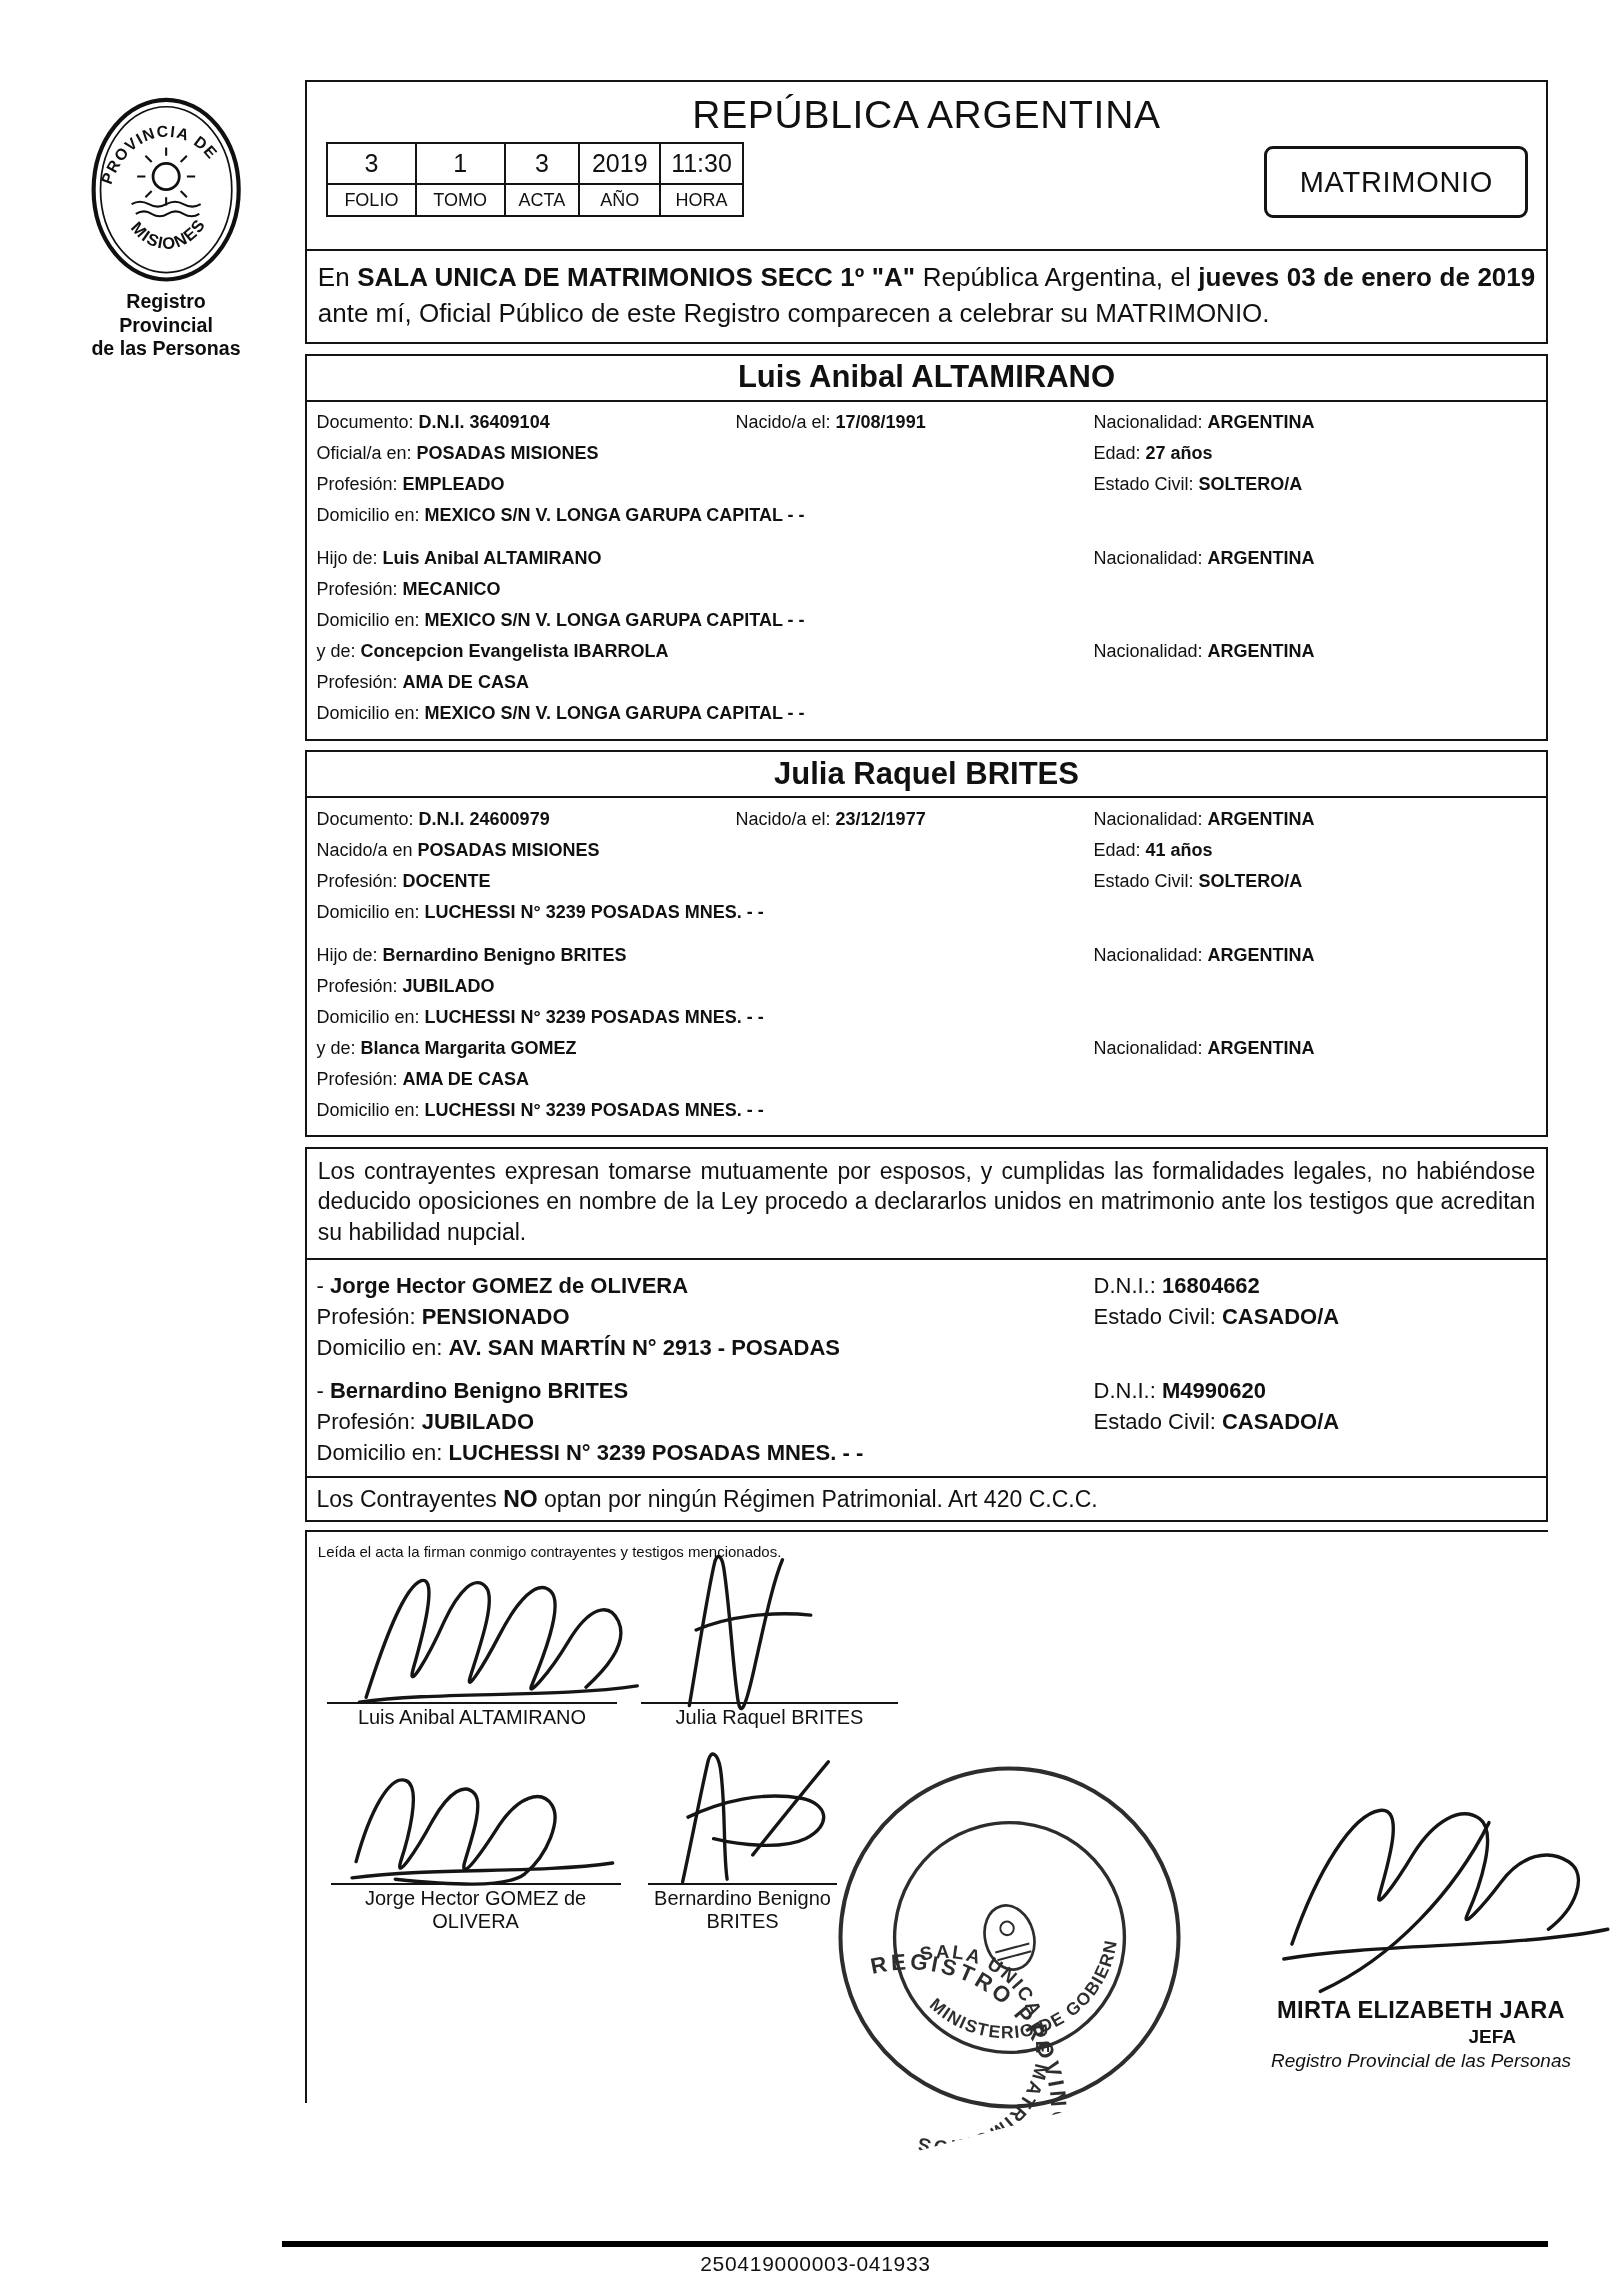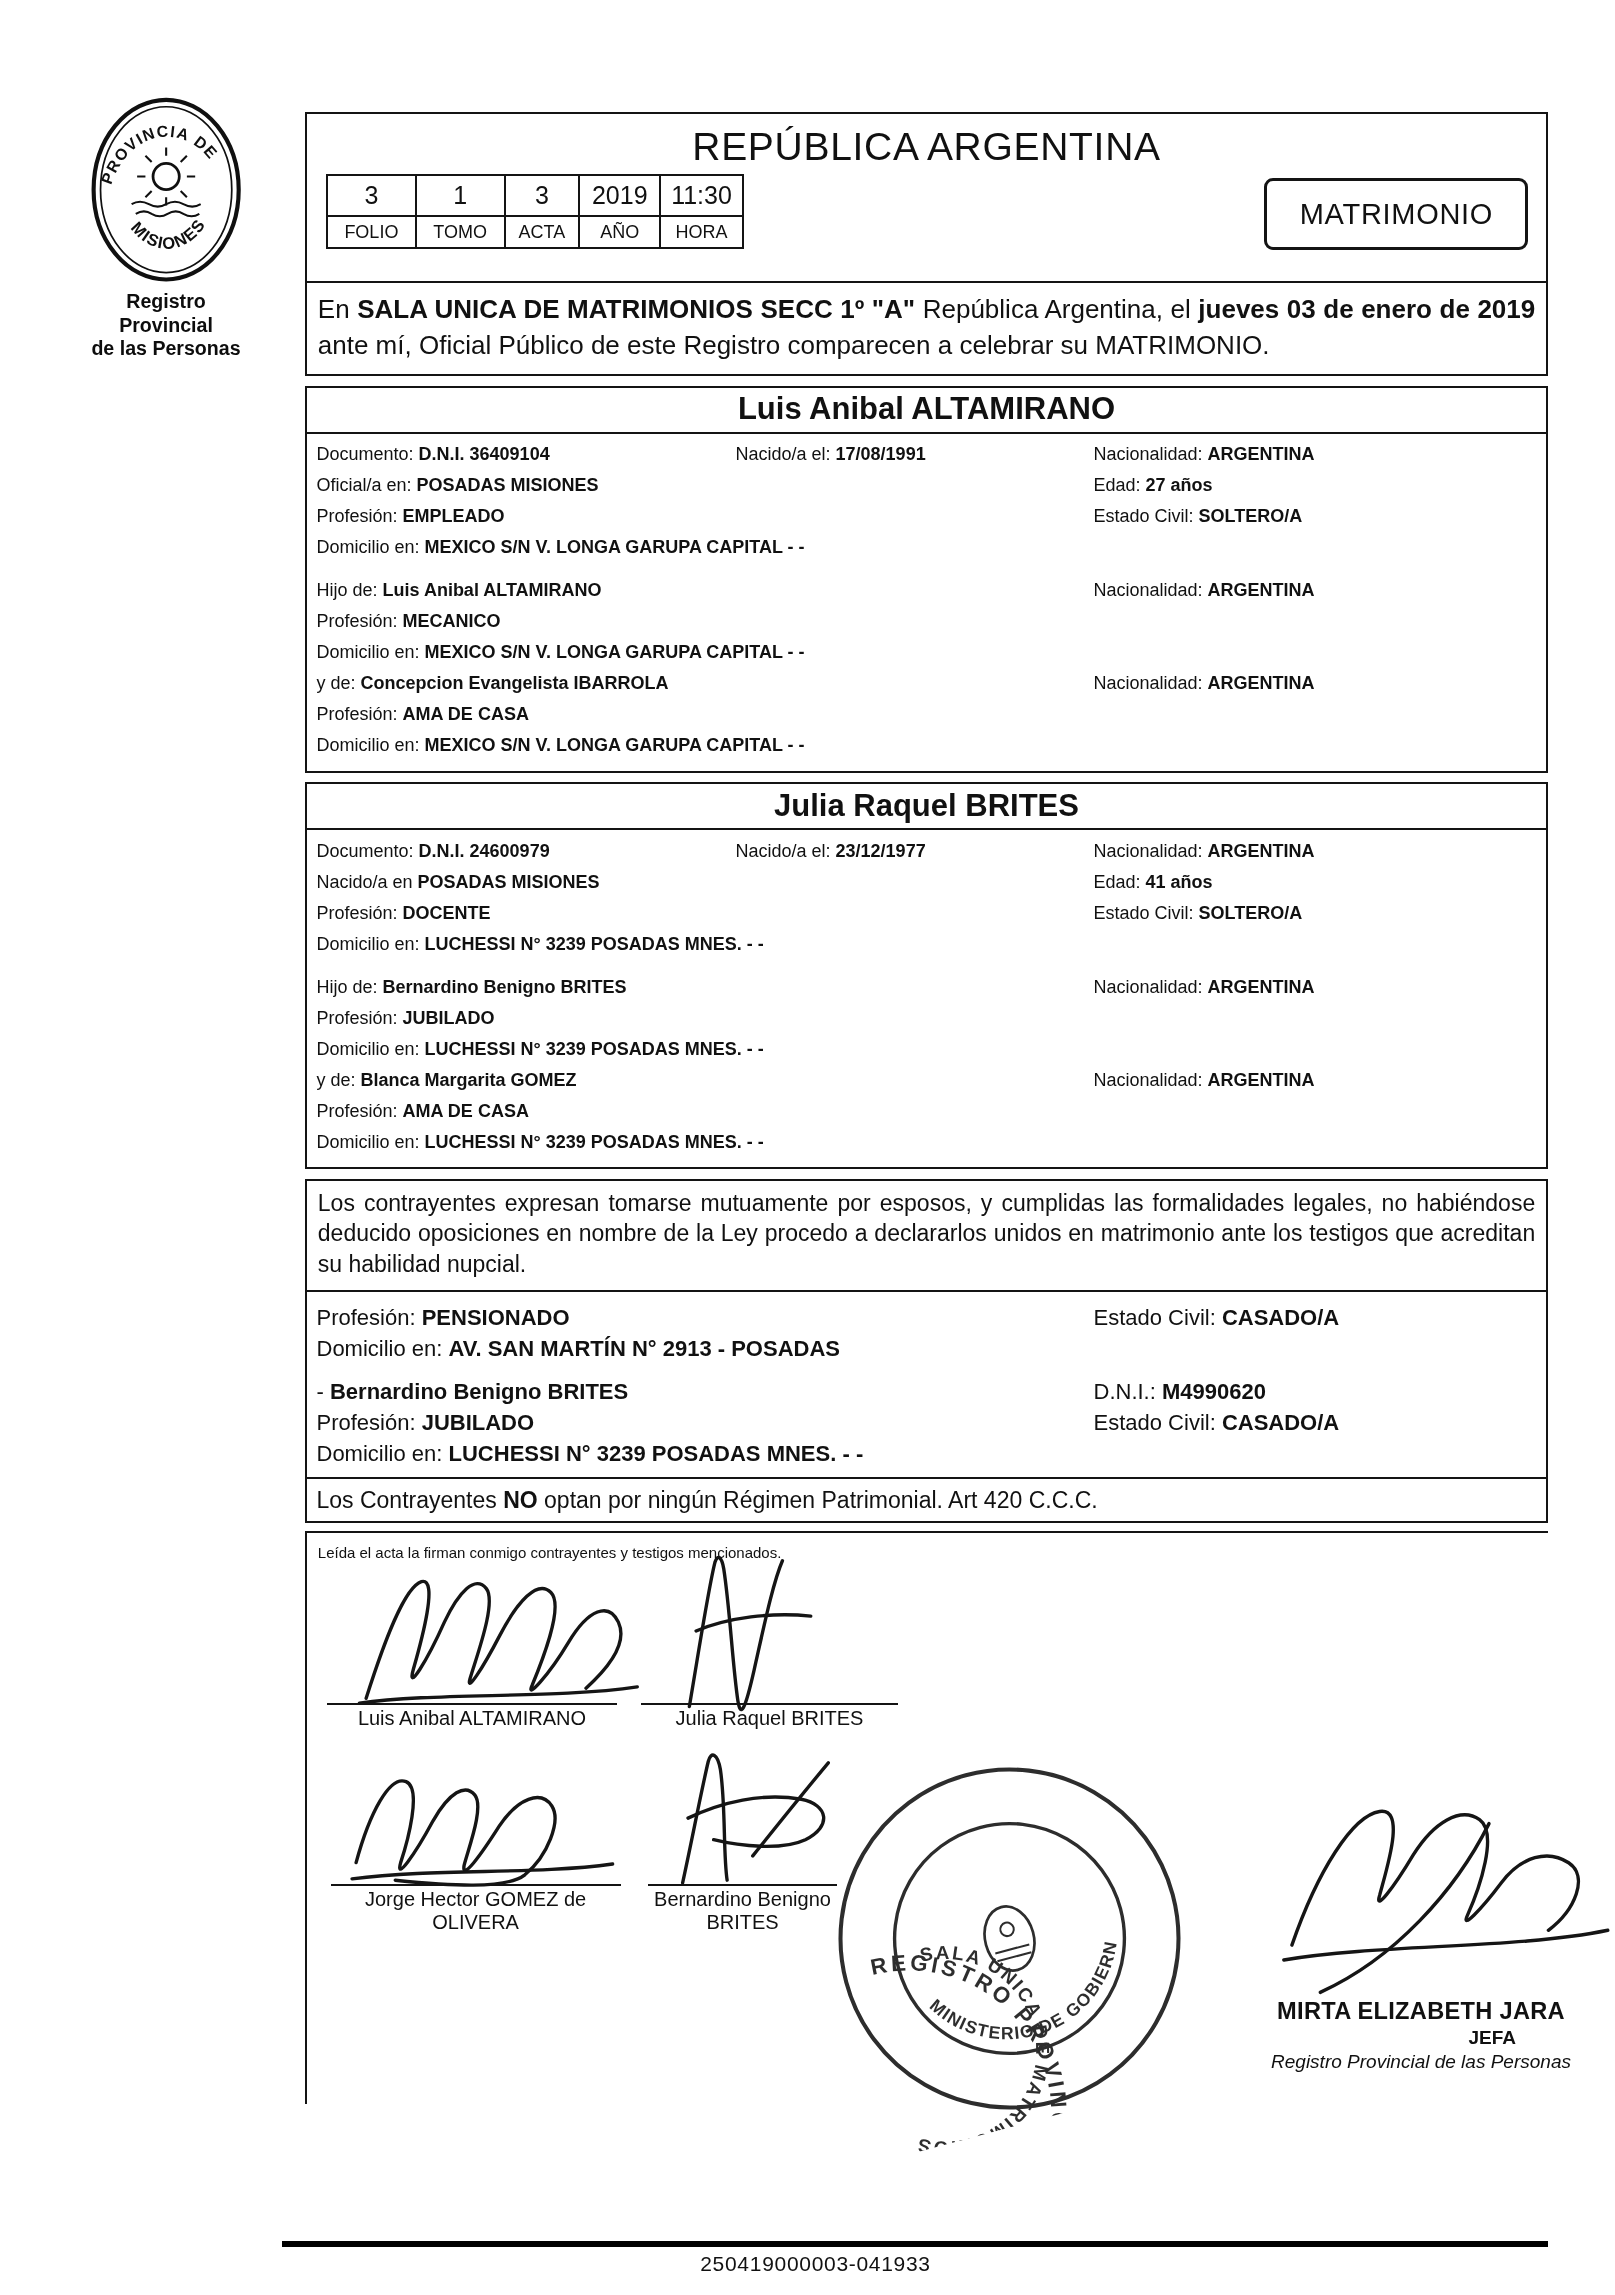--- a/index.html
+++ b/index.html
@@ -9,21 +9,21 @@
     -webkit-font-smoothing:antialiased;
   }
   .b{font-weight:bold;}
 
   
   .seal{position:absolute;left:80px;top:95px;width:172px;text-align:center;}
   .seal svg{display:block;margin:0 auto;}
   .seal-caption{font-size:19.6px;font-weight:bold;line-height:1.18;margin-top:5.4px;color:#0d0d0d;}
 
   
-  .doc{position:absolute;left:305px;top:80px;width:1243px;margin-top:32px;}
+  .doc{position:absolute;left:305px;top:80px;width:1243px;}
   .box{border:2.7px solid #141414;margin-bottom:9.5px;background:#fff;}
 
   .title-row{text-align:center;font-size:39px;letter-spacing:0.7px;padding:10.8px 0 4px;}
   .mid-row{position:relative;height:108px;border-bottom:2.7px solid #141414;}
 
   table.reg-table{position:absolute;left:19px;top:1.4px;border-collapse:collapse;}
   table.reg-table td{border:2px solid #141414;text-align:center;padding:0 5.4px;}
   table.reg-table tr.vals td{height:39px;font-size:25px;}
   table.reg-table tr.labs td{height:30px;font-size:18px;}
   td.w1{min-width:76px;}td.w2{min-width:76px;}td.w3{min-width:62px;}td.w4{min-width:68px;}td.w5{min-width:70px;}
@@ -152,20 +152,21 @@
         <div class="prow"><span class="cell"><span>Domicilio en: </span><span class="b">LUCHESSI N° 3239 POSADAS MNES. - -</span></span></div>
         <div class="prow"><span class="cell"><span>y de: </span><span class="b">Blanca Margarita GOMEZ</span></span><span class="cell right"><span>Nacionalidad: </span><span class="b">ARGENTINA</span></span></div>
         <div class="prow"><span class="cell"><span>Profesión: </span><span class="b">AMA DE CASA</span></span></div>
         <div class="prow"><span class="cell"><span>Domicilio en: </span><span class="b">LUCHESSI N° 3239 POSADAS MNES. - -</span></span></div>
       </div>
   </div>
 
   <div class="box" style="margin-bottom:0;">
     <div class="legal">Los contrayentes expresan tomarse mutuamente por esposos, y cumplidas las formalidades legales, no habiéndose deducido oposiciones en nombre de la Ley procedo a declararlos unidos en matrimonio ante los testigos que acreditan su habilidad nupcial.</div>
     <div class="witnesses">
+        <div class="prow"><span class="cell"><span>- </span><span class="b">Jorge Hector GOMEZ de OLIVERA</span></span><span class="cell right"><span>D.N.I.: </span><span class="b">16804662</span></span></div>
         <div class="prow"><span class="cell"><span>Profesión: </span><span class="b">PENSIONADO</span></span><span class="cell right"><span>Estado Civil: </span><span class="b">CASADO/A</span></span></div>
         <div class="prow"><span class="cell"><span>Domicilio en: </span><span class="b">AV. SAN MARTÍN N° 2913 - POSADAS</span></span></div>
         <div class="prow gap"><span class="cell"><span>- </span><span class="b">Bernardino Benigno BRITES</span></span><span class="cell right"><span>D.N.I.: </span><span class="b">M4990620</span></span></div>
         <div class="prow"><span class="cell"><span>Profesión: </span><span class="b">JUBILADO</span></span><span class="cell right"><span>Estado Civil: </span><span class="b">CASADO/A</span></span></div>
         <div class="prow"><span class="cell"><span>Domicilio en: </span><span class="b">LUCHESSI N° 3239 POSADAS MNES. - -</span></span></div>
       </div>
     <div class="decl-row"><span>Los Contrayentes </span><span class="b">NO</span><span> optan por ningún Régimen Patrimonial. Art 420 C.C.C.</span></div>
   </div>
 
   <div class="closing-section">

